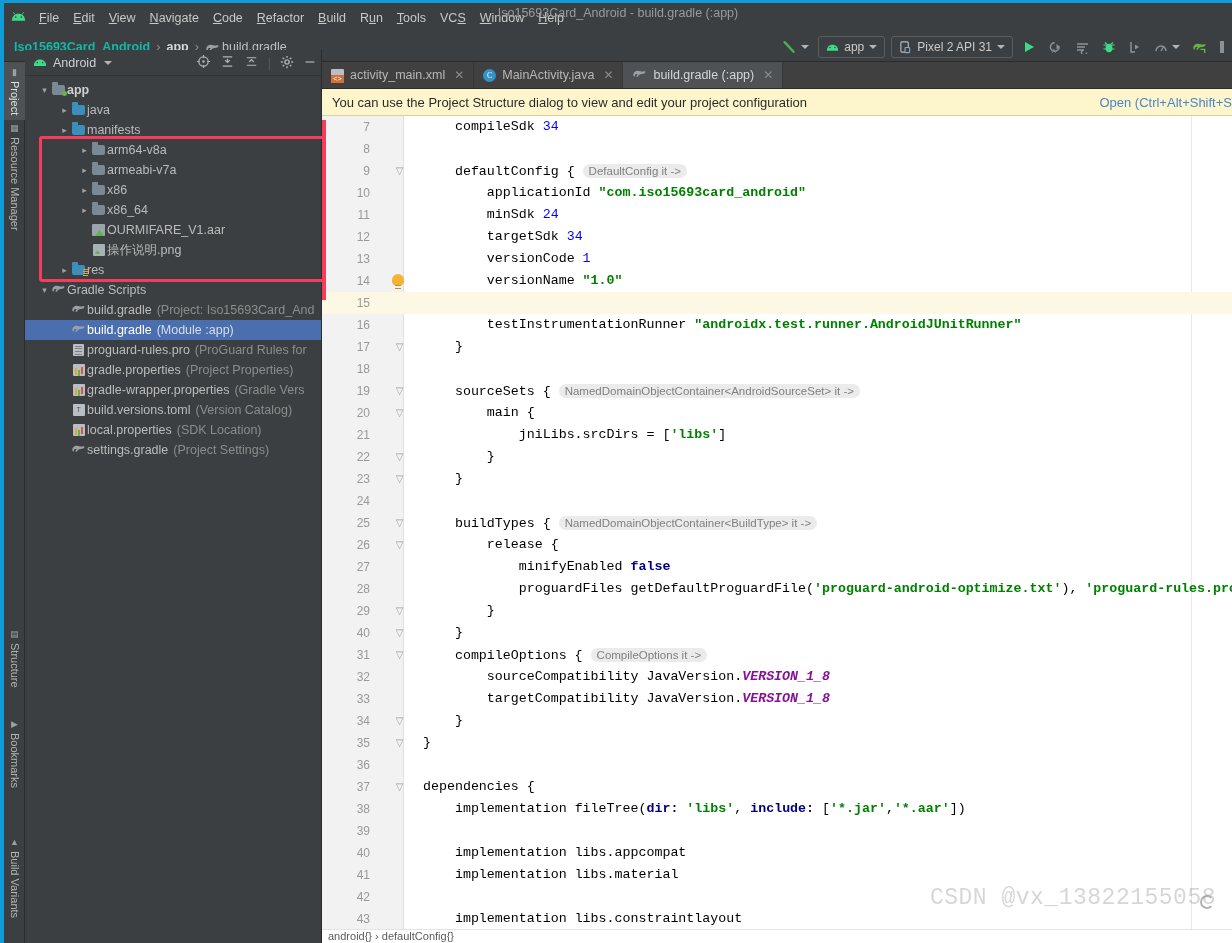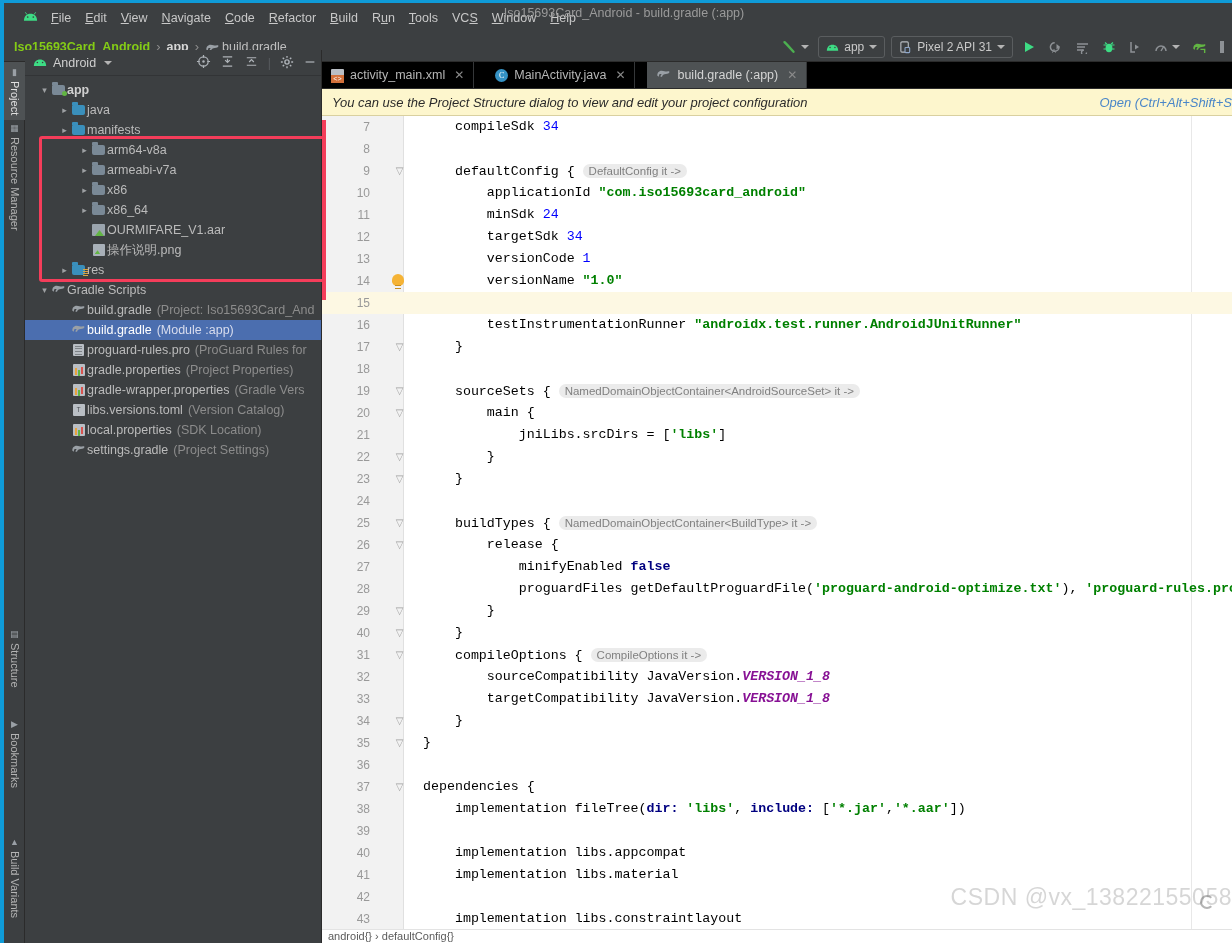--- a/index.html
+++ b/index.html
@@ -20,21 +20,20 @@
   }
 
   
   .menubar {
     position: absolute; left: 0; top: 0; right: 0;
     height: 29px;
     background: #3c3f41;
     display: flex; align-items: center;
     color: #bbbbbb;
     font-size: 12.5px;
-    margin-left: 12px;
   }
   .menubar .logo {
     width: 28px; text-align: center; color: #3ddc84; font-size: 13px;
     line-height: 1;
   }
   .menubar .mi {
     padding: 3px 7px; color: #c8c8c8; white-space: nowrap; cursor: default;
   }
   .menubar .wtitle {
     position: absolute; left: 0; right: 0; top: 3px;
@@ -46,21 +45,21 @@
   
   .navbar {
     position: absolute; left: 0; top: 29px; right: 0;
     height: 30px;
     background: #3c3f41;
     display: flex; align-items: center;
     padding-left: 10px;
     border-bottom: 1px solid #2b2b2b;
   }
   .crumbs { display: flex; align-items: center; gap: 2px; color: #c3c3c3; }
-  .crumbs .c1 { font-weight: bold; font-size: 12.5px; color: #84cc16; }
+  .crumbs .c1 { font-weight: bold; font-size: 12.5px; color: #14b8a6; }
   .crumbs .c2 { font-weight: bold; font-size: 12.5px; color: #d6d6d6; }
   .crumbs .c3 { font-size: 12.5px; color: #bfbfbf; }
   .crumbs .sep { color: #8d8d8d; padding: 0 4px; font-size: 13px; }
   .gradle-ico {
     display:inline-block; width:15px; height:12px; position: relative; top:1px;
   }
   .toolbar-right {
     position: absolute; right: 4px; top: 0; height: 30px;
     display: flex; align-items: center; gap: 6px;
   }
@@ -171,41 +170,40 @@
     border-radius: 3px;
     pointer-events: none;
   }
 
   
   .editor {
     position: absolute; left: 318px; top: 59px; right: 0; bottom: 0;
     background: #ffffff;
   }
   .tabsbar {
-    height: 27px; background: #000000; display: flex; align-items: stretch;
+    height: 27px; background: #404040; display: flex; align-items: stretch;
     border-bottom: 1px solid #2b2b2b;
-    gap: 12px;
   }
   .etab {
     display: flex; align-items: center; gap: 6px;
     padding: 0 9px; color: #b6b6b6; font-size: 12.5px; cursor: pointer;
     border-right: 1px solid #353739;
   }
   .etab.active { background: #4e5254; color: #d4d4d4; text-align: right; }
   .etab .x { color: #8b8b8b; font-size: 12px; margin-left: 3px; }
   .xml-ico { width:13px;height:13px;background:#b9bec4;border-radius:1px;position:relative; }
   .xml-ico::after{content:"<>";position:absolute;left:0;bottom:-1px;width:13px;height:8px;background:#d2703a;
      color:#fff;font-size:7px;line-height:8px;text-align:center;font-family:"Liberation Mono",monospace;}
   .cls-ico{width:13px;height:13px;border-radius:50%;background:#3592c4;color:#fff;font-size:8px;
      text-align:center;line-height:13px;font-family:"Liberation Serif",serif;}
 
   .notif {
     height: 27px; background: #fdf6cd; border-bottom: 1px solid #d9d0a0;
     display: flex; align-items: center; padding: 0 10px;
-    font-size: 13px; color: #2b2b2b; position: relative; font-style: italic;
+    font-size: 13px; color: #2b2b2b; position: relative;
   }
   .notif .link { position:absolute; right: 0px; color: #4a86c8; font-size: 13px; cursor:pointer; }
 
   .codearea {
     position: absolute; left: 0; right: 0; top: 54px; bottom: 14px;
     background: #ffffff; overflow: hidden;
   }
   .gutter {
     position: absolute; left: 0; top: 0; bottom: 0; width: 58px;
     background: #f2f2f2;
@@ -249,22 +247,22 @@
   .rmargin {
     position:absolute; left: 869px; top:0; bottom:0; width:1px; background:#e8e8e8;
   }
   .breadcrumb-bottom {
     position:absolute; left:0; right:0; bottom:0; height:14px;
     background:#ffffff; border-top:1px solid #e3e3e3;
     font-family:"Liberation Sans", sans-serif; font-size:11px; color:#5c5c5c;
     padding-left: 6px; line-height: 13px; white-space: nowrap;
   }
   .watermark {
-    position:absolute; right: 0; bottom: 18px;
-    font-family:Liberation Sans, sans-serif;
+    position:absolute; right: 16px; bottom: 18px;
+    font-family:Liberation Mono, monospace;
     font-size: 23px; color: rgba(120,120,120,0.30);
     letter-spacing: 0.5px; pointer-events:none; white-space:nowrap;
   }
   .reload-ico {
     position:absolute; right: 18px; bottom: 20px; width:14px;height:14px;
     border:2px solid #b5b5b5; border-radius:50%; border-right-color:transparent;
   }
 </style>
 </head>
 <body>
@@ -596,21 +594,21 @@
           </span>
           <span class="lbl">gradle-wrapper.properties</span>
           <span class="hint">(Gradle Vers</span>
         </div>
         <div class="row">
           <span style="display:inline-block;width:34px"></span>
           <span class="arrow"></span>
           <span class="fico">
             <span class="toml-ico">T</span>
           </span>
-          <span class="lbl">libs.versions.toml</span>
+          <span class="lbl">build.versions.toml</span>
           <span class="hint">(Version Catalog)</span>
         </div>
         <div class="row">
           <span style="display:inline-block;width:34px"></span>
           <span class="arrow"></span>
           <span class="fico">
             <span class="props-ico"></span>
           </span>
           <span class="lbl">local.properties</span>
           <span class="hint">(SDK Location)</span>

